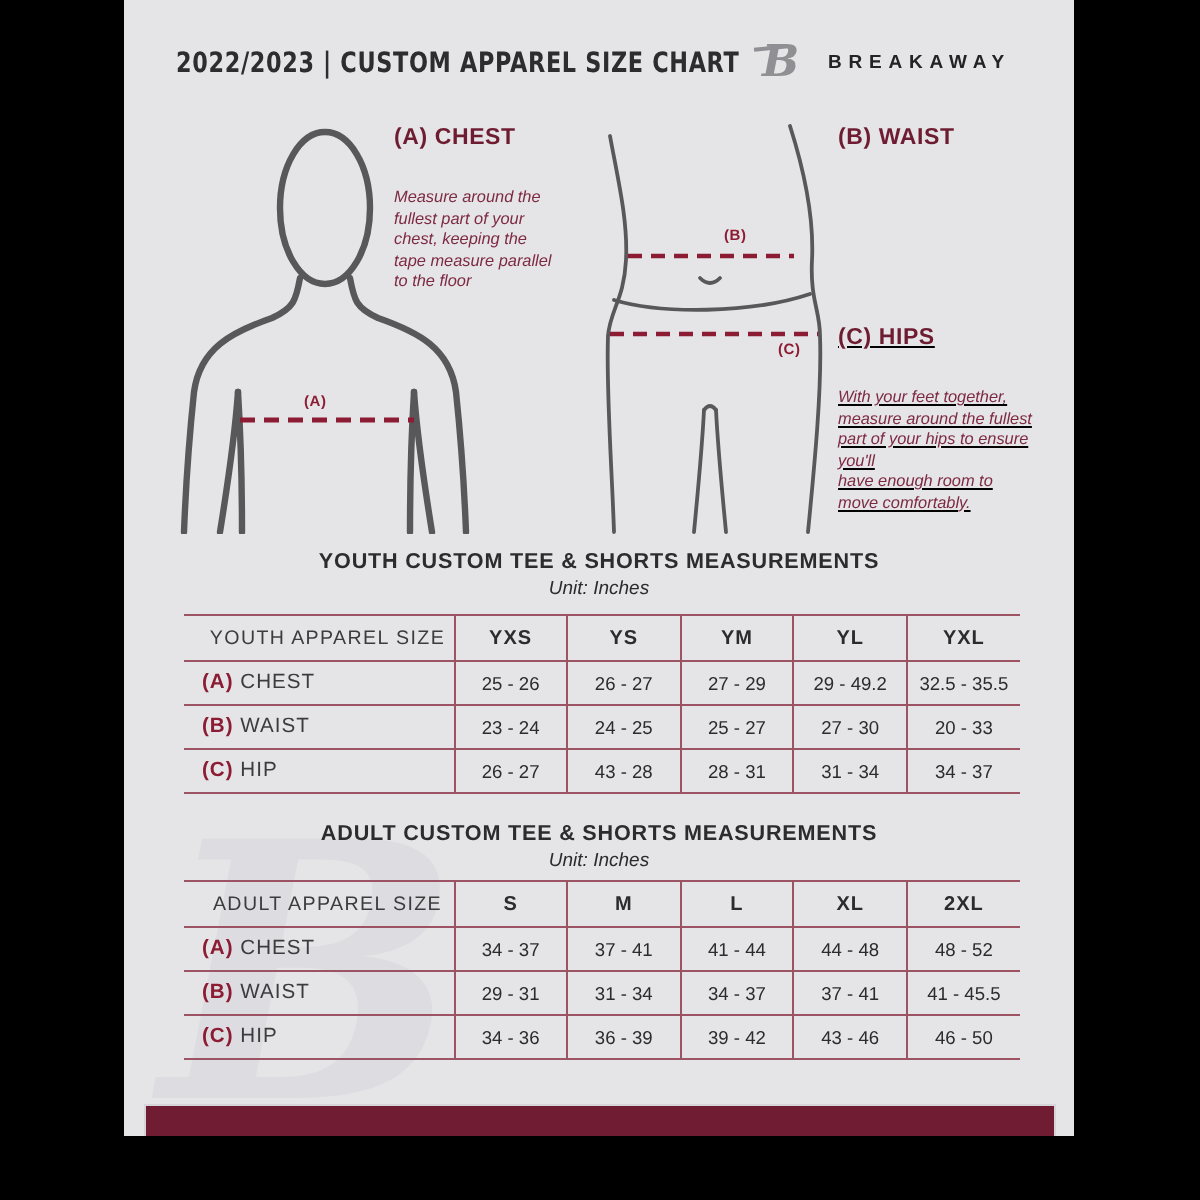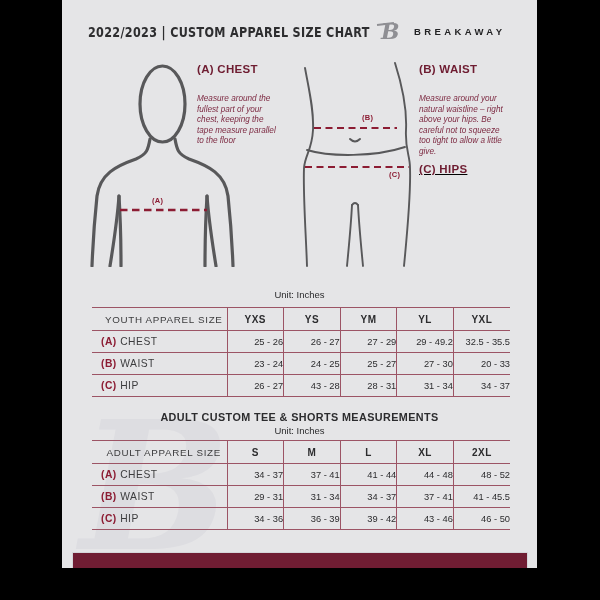--- a/index.html
+++ b/index.html
@@ -30,39 +30,39 @@
   .m-text { margin-top:19px; font-size:8.2px; font-style:italic; color:#7d2a42; line-height:1.28;
     white-space:pre-line; }
   .mblock-chest { left:135px; top:63px; width:84px; }
   .mblock-waist { left:357px; top:63px; width:92px; }
   .mblock-hips  { left:357px; top:163px; width:98px;text-decoration:underline; }
 
   
   .section-title { position:absolute; left:0; width:475px; text-align:center; font-weight:bold;
     font-size:10.8px; color:#2c2c2e; letter-spacing:.4px; z-index:2; }
   .section-unit { position:absolute; left:0; width:475px; text-align:center; font-size:9.5px;
-    color:#2c2c2e; z-index:2; }
+    font-style:italic; color:#2c2c2e; z-index:2; }
   .yt-title { top:275px; } .yt-unit { top:289px; }
   .ad-title { top:411px; } .ad-unit { top:425px; }
 
   
   table.size-table { position:absolute; left:30px; width:418px; border-collapse:collapse;
     table-layout:fixed; z-index:2; }
   .youth-table { top:307px; } .adult-table { top:440px; }
   .size-table col.c-label { width:32.3%; }
   .size-table col.c-size { width:13.54%; }
   .size-table th, .size-table td { border-top:1.6px solid #9c5465; background:transparent; }
   .size-table tr.hrow th { height:23px; }
   .size-table tr.drow td { height:22px; }
   .size-table tr:last-child td { border-bottom:1.6px solid #9c5465; }
   .size-table th + th, .size-table td + td { border-left:1.6px solid #9c5465; }
   .cell-label { text-align:center; padding-left:9px; font-weight:normal; font-size:9.8px;
     color:#3c3c3e; letter-spacing:.7px; }
   .cell-size { text-align:center; font-weight:bold; font-size:10px; color:#2c2c2e; letter-spacing:.5px;margin-top:28px; }
-  .cell-val { text-align:right; font-size:9.3px; color:#2c2c2e; }
+  .cell-val { text-align:center; font-size:9.3px; color:#2c2c2e; }
   .row-label { text-align:left; padding-left:9px; font-size:10.3px; color:#3c3c3e; letter-spacing:.5px; }
   .row-prefix { font-weight:bold; color:#8c1c33; }
 
   
   .watermark { position:absolute; left:18px; top:398px; z-index:1; font-family:"DejaVu Serif",serif;
     font-style:italic; font-weight:bold; font-size:178px; line-height:1; color:#dddde1; }
   .footer-bar { position:absolute; left:11px; top:553px; width:454px; height:39px;
     background:#701d33; outline:1px solid #d6d6da; z-index:3; }
 </style>
 </head>
@@ -106,28 +106,30 @@
   </svg>
   <span class="dash-label" style="left:300px; top:113px;">(B)</span>
   <span class="dash-label" style="left:327px; top:170px;">(C)</span>
 
   <div class="mblock mblock-chest">
     <div class="m-heading">(A) CHEST</div>
     <div class="m-text">Measure around the fullest part of your chest, keeping the tape measure parallel to the floor</div>
   </div>
   <div class="mblock mblock-waist">
     <div class="m-heading">(B) WAIST</div>
-    <div class="m-text">Measure around your natural waistline – right above your hips. Be careful not to squeeze too tight to allow a little give.</div>
   </div>
   <div class="mblock mblock-hips">
     <div class="m-heading">(C) HIPS</div>
+    <div class="m-text">With your feet together, measure around the fullest part of your hips to ensure you'll
+have enough room to move comfortably.</div>
   </div>
 
   <span class="watermark">B</span>
 
+  <div class="section-title yt-title">YOUTH CUSTOM TEE &amp; SHORTS MEASUREMENTS</div>
   <div class="section-unit yt-unit">Unit: Inches</div>
 
   <table class="size-table youth-table">
     <colgroup>
         <col class="c-label">
         <col class="c-size">
         <col class="c-size">
         <col class="c-size">
         <col class="c-size">
         <col class="c-size">

